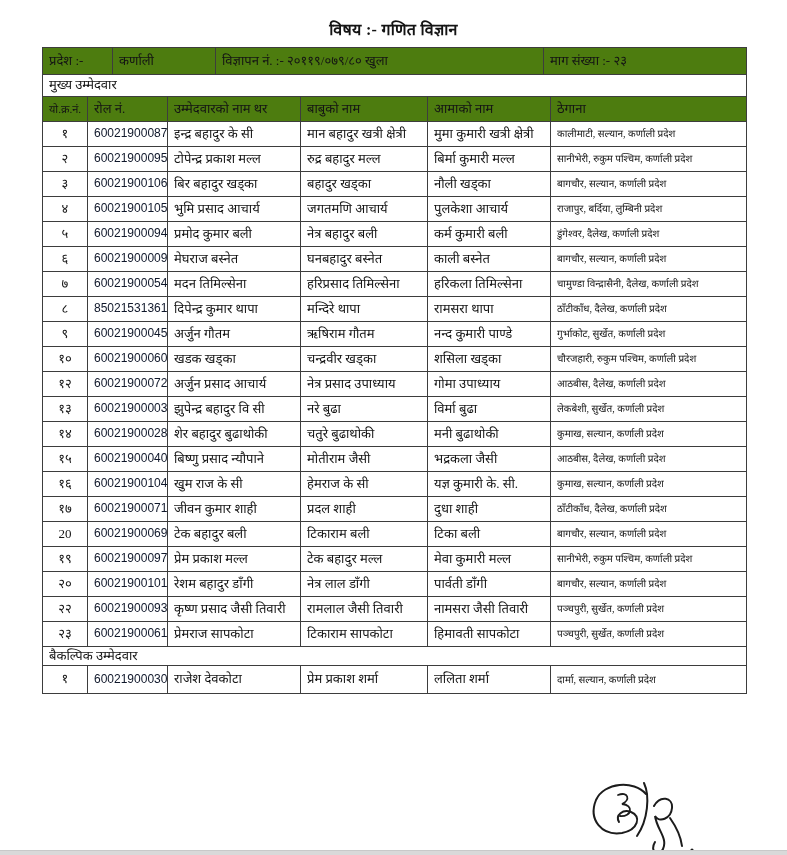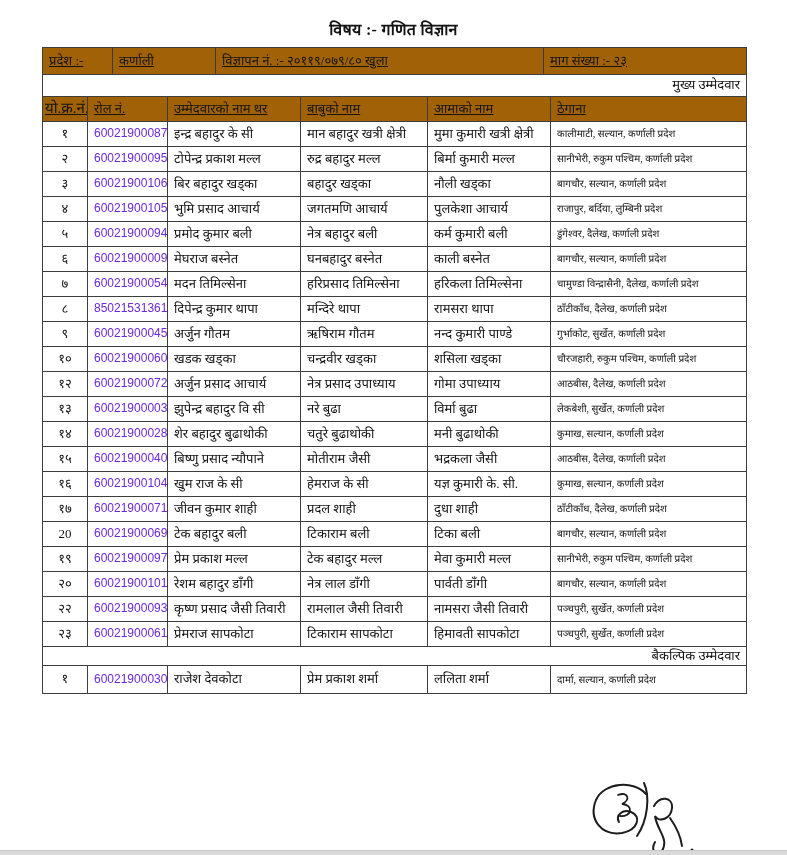--- a/index.html
+++ b/index.html
@@ -12,28 +12,28 @@
     position:absolute;top:18px;left:0;width:100%;
     text-align:center;font-weight:bold;font-size:16px;letter-spacing:.3px;
   }
   .tables{position:absolute;left:42px;top:47px;width:704px;}
   table{border-collapse:collapse;width:704px;table-layout:fixed;}
   td,th{
     border:1px solid #3d3d3d;padding:1px 6px;font-size:13px;line-height:1.15;
     vertical-align:middle;white-space:nowrap;overflow:hidden;
     font-weight:normal;text-align:left;
   }
-  .gray{background:#a16207;text-decoration:underline;}
+  .gray{background:#4d7c0f;}
   .info-row td{height:24px;}
-  .section-row td{height:19px;text-align:right;}
+  .section-row td{height:19px;text-align:left;}
   .header-row th{height:22px;}
-  .header-row th:first-child{padding:1px 2px;font-size:15px;}
+  .header-row th:first-child{text-align:center;padding:1px 2px;font-size:11px;}
   tbody.rows td{height:22px;}
   td.sn{text-align:center;font-size:13px;}
-  td.roll{font-family:"Liberation Sans","DejaVu Sans",sans-serif;font-size:12px;color:#6d28d9;}
+  td.roll{font-family:"Liberation Sans","DejaVu Sans",sans-serif;font-size:12px;color:#0f172a;}
   td.addr{font-size:10px;}
   .mag-cell{text-align:left;}
   .alt-section td{height:16px;}
   tbody.alt-rows td{height:25px;}
   .signature{position:absolute;left:578px;top:778px;width:126px;height:78px;}
   .signature svg{width:100%;height:100%;}
   .bottom-edge{
     position:absolute;left:0;bottom:0;width:787px;height:4px;
     background:#d9d9d9;border-top:1px solid #c9c9c9;
   }

